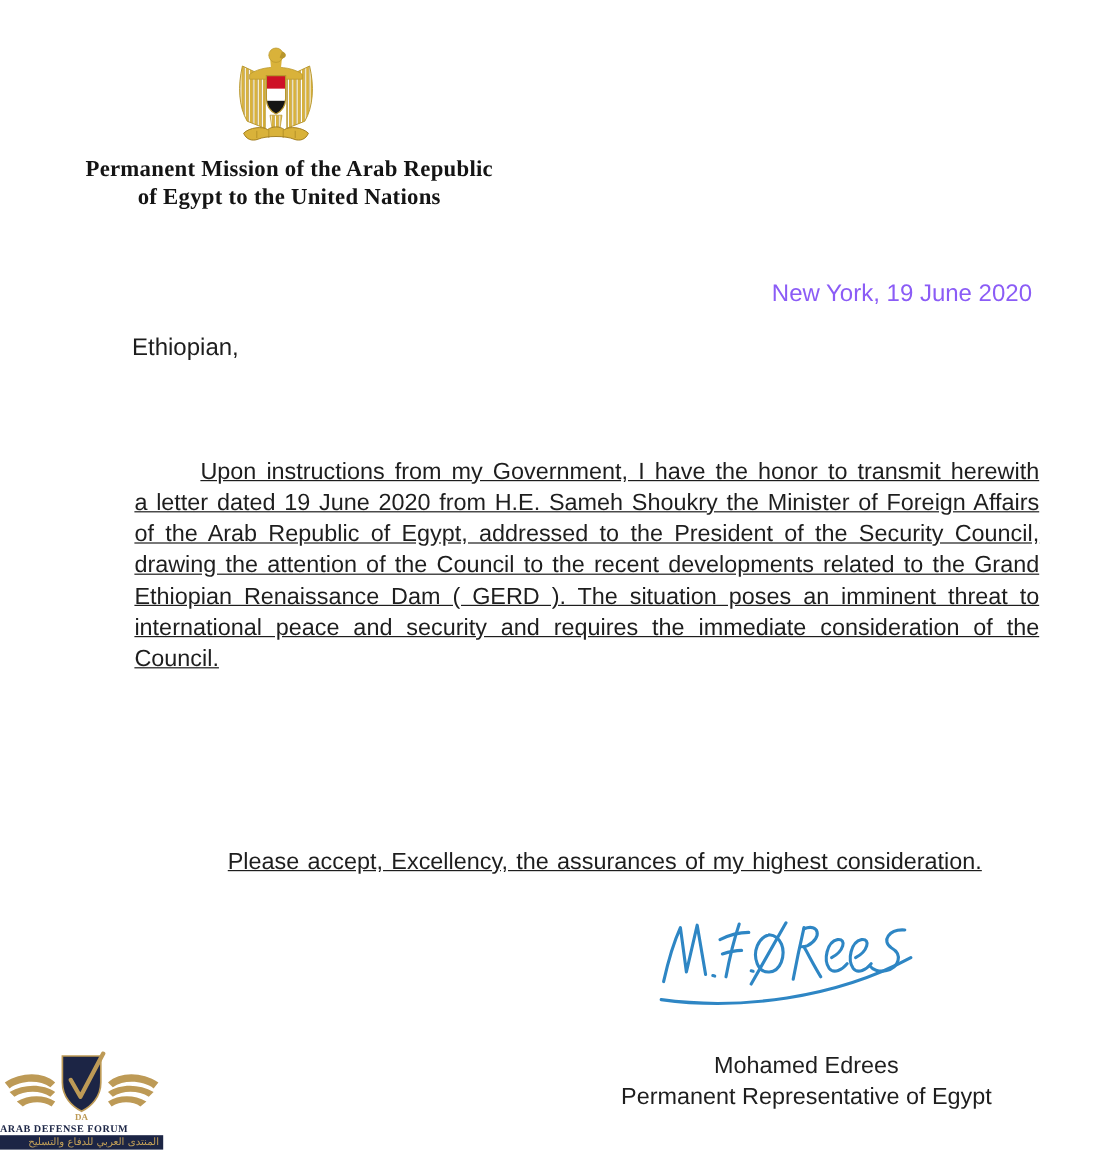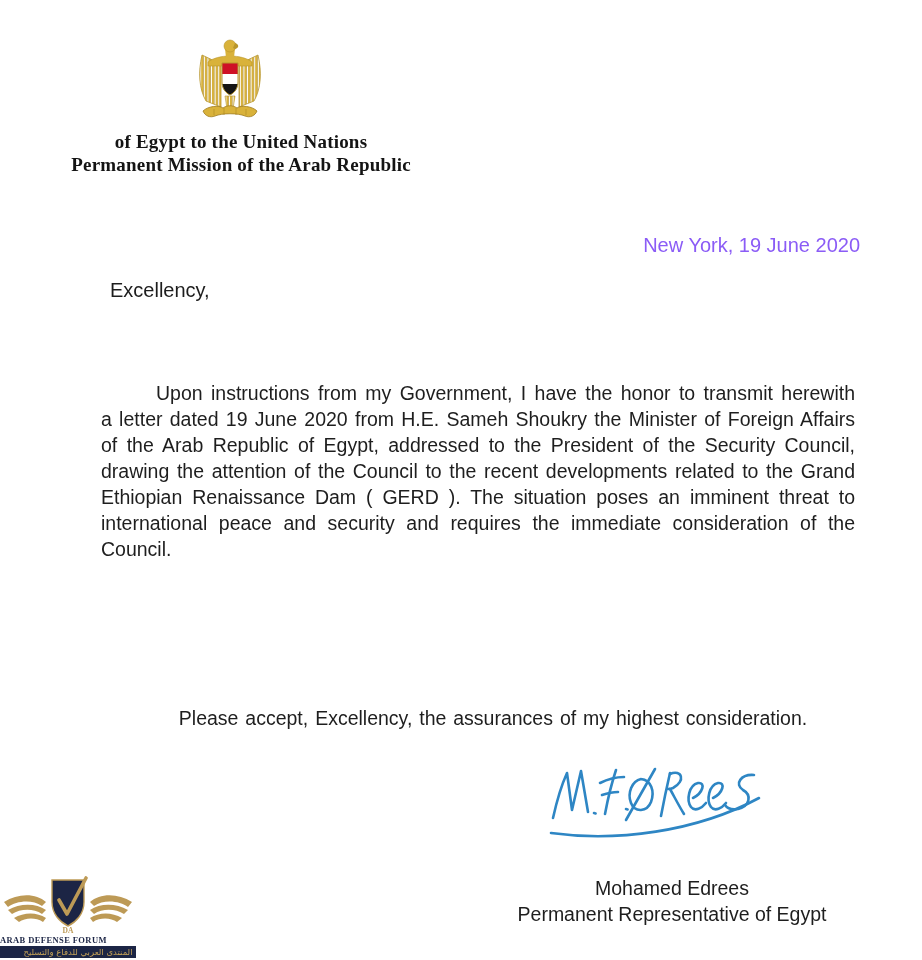--- a/index.html
+++ b/index.html
@@ -34,26 +34,27 @@
     position:absolute;left:460px;top:234px;width:400px;
     text-align:right;
     font-size:20px;
     color:#8b5cf6;
   }
   .salutation{
     position:absolute;left:110px;top:279px;
     font-size:20px;
   }
   .para{
-    position:absolute;left:101px;width:754px;
+    position:absolute;left:112px;width:754px;
     font-size:19.5px;
     line-height:26px;
     text-align:justify;
     color:#1e1e1e;
     word-spacing:1.5px;
+    text-decoration:underline;
   }
   .para-1{top:380px;text-indent:55px;}
   .para-2{top:584px;text-indent:55px;}
   .para-3{top:705px;text-indent:30px;text-align:center;}
   
   .signature{
     position:absolute;left:540px;top:758px;width:232px;height:88px;
   }
   .sig-block{
     position:absolute;left:502px;top:876px;width:340px;
@@ -125,27 +126,27 @@
     </g>
     <path d="M 28,27 L 44,27 L 44,46 C 44,53 40,57 36,59 C 32,57 28,53 28,46 Z" fill="none" stroke="#b8962c" stroke-width="1"></path>
 
     <path d="M 31,60 L 41,60 L 39,73 L 33,73 Z" fill="url(#goldStripes)" stroke="#b8962c" stroke-width="0.6"></path>
 
     <path d="M 9,75 C 14,70 25,69 29,72 C 33,69 39,69 43,72 C 47,69 58,70 63,75 C 61,80 56,82 51,80 C 44,77 28,77 21,80 C 16,82 11,80 9,75 Z" fill="#d9b23a" stroke="#a07c1f" stroke-width="0.8"></path>
     <path d="M 20,73 L 20,79 M 30,72 L 30,79 M 42,72 L 42,79 M 52,73 L 52,79" stroke="#a07c1f" stroke-width="0.5"></path>
   </svg>
 
   <div class="mission-title">
+    <div>Permanent Mission of the Arab Republic</div>
     <div>of Egypt to the United Nations</div>
-    <div>Permanent Mission of the Arab Republic</div>
   </div>
 
   <div class="dateline">New York, 19 June 2020</div>
 
-  <div class="salutation">Excellency,</div>
+  <div class="salutation">Ethiopian,</div>
 
   <div class="para para-1">Upon instructions from my Government, I have the honor to transmit herewith a letter dated 19 June 2020 from H.E. Sameh Shoukry the Minister of Foreign Affairs of the Arab Republic of Egypt, addressed to the President of the Security Council, drawing the attention of the Council to the recent developments related to the Grand Ethiopian Renaissance Dam ( GERD ). The situation poses an imminent threat to international peace and security and requires the immediate consideration of the Council.</div>
   <div class="para para-3">Please accept, Excellency, the assurances of my highest consideration.</div>
 
   <svg class="signature" viewBox="0 0 230 88" xmlns="http://www.w3.org/2000/svg">
     <g fill="none" stroke="#2e86c4" stroke-width="2.6" stroke-linecap="round" stroke-linejoin="round">
 
       <path d="M 12,60 C 16,42 21,26 26,15 L 31,52 L 40,13 L 47,54"></path>
       <path d="M 53,55 l 1.6,0.4"></path>
 

